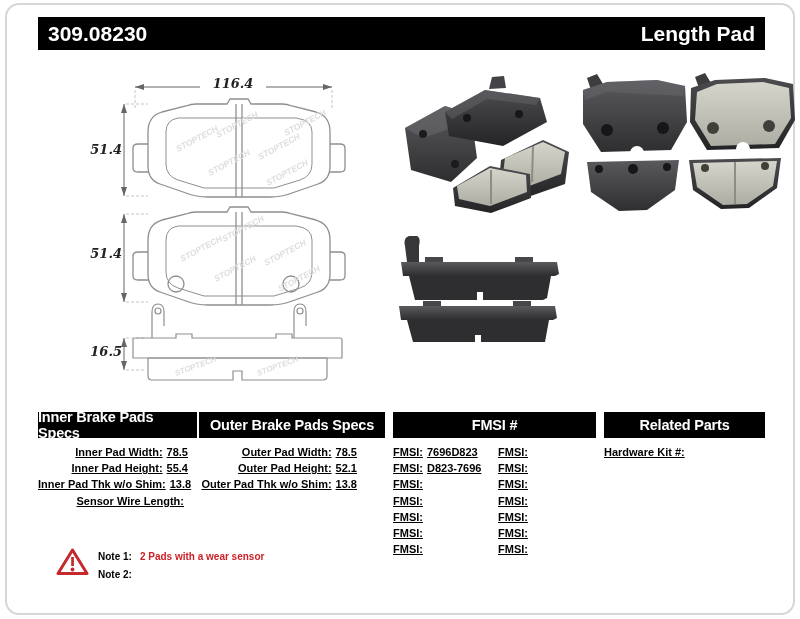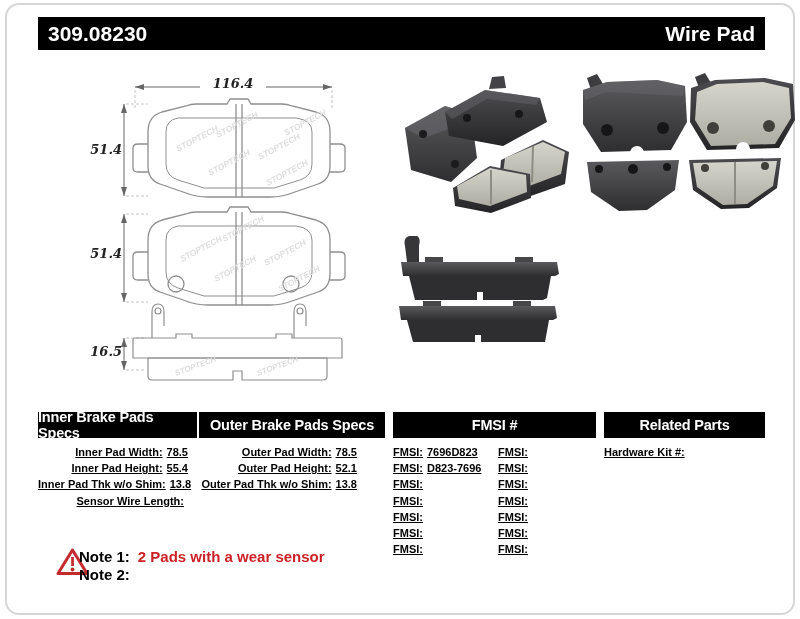--- a/index.html
+++ b/index.html
@@ -33,33 +33,33 @@
   .col{position:absolute;top:444px;font-size:11px;font-weight:bold;color:#000;line-height:16.2px;text-decoration:underline;}
   .col .srow{white-space:nowrap;}
   .col .val{margin-left:4px;}
   .inner-col{left:38px;width:150px;text-align:right;}
   .outer-col{left:199px;width:158px;text-align:right;}
   .fmsi-col1{left:393px;width:102px;}
   .fmsi-col2{left:498px;width:95px;}
   .related-col{left:604px;width:161px;}
 
   .warning{position:absolute;left:56px;top:547px;}
-  .notes{position:absolute;left:79px;top:548px;font-size:15px;font-weight:bold;color:#000;}
+  .notes{position:absolute;left:98px;top:548px;font-size:10px;font-weight:bold;color:#000;}
   .notes .nrow{display:flex;gap:8px;line-height:18px;white-space:nowrap;}
   .note-red{color:#cc2127;}
 </style>
 </head>
 <body>
 
 <div class="page">
   <div class="frame"></div>
 
   <div class="header-bar">
     <span>309.08230</span>
-    <span>Wire Pad</span>
+    <span>Length Pad</span>
   </div>
 
   <svg class="drawings" width="270" height="322" viewBox="0 0 270 322">
     <g stroke="#666" stroke-width="1" fill="none">
 
       <line x1="45" y1="19" x2="110" y2="19"></line>
         <line x1="176" y1="19" x2="242" y2="19"></line>
       <polygon points="45,19 54,16 54,22" fill="#666" stroke="none"></polygon>
       <polygon points="242,19 233,16 233,22" fill="#666" stroke="none"></polygon>
 

